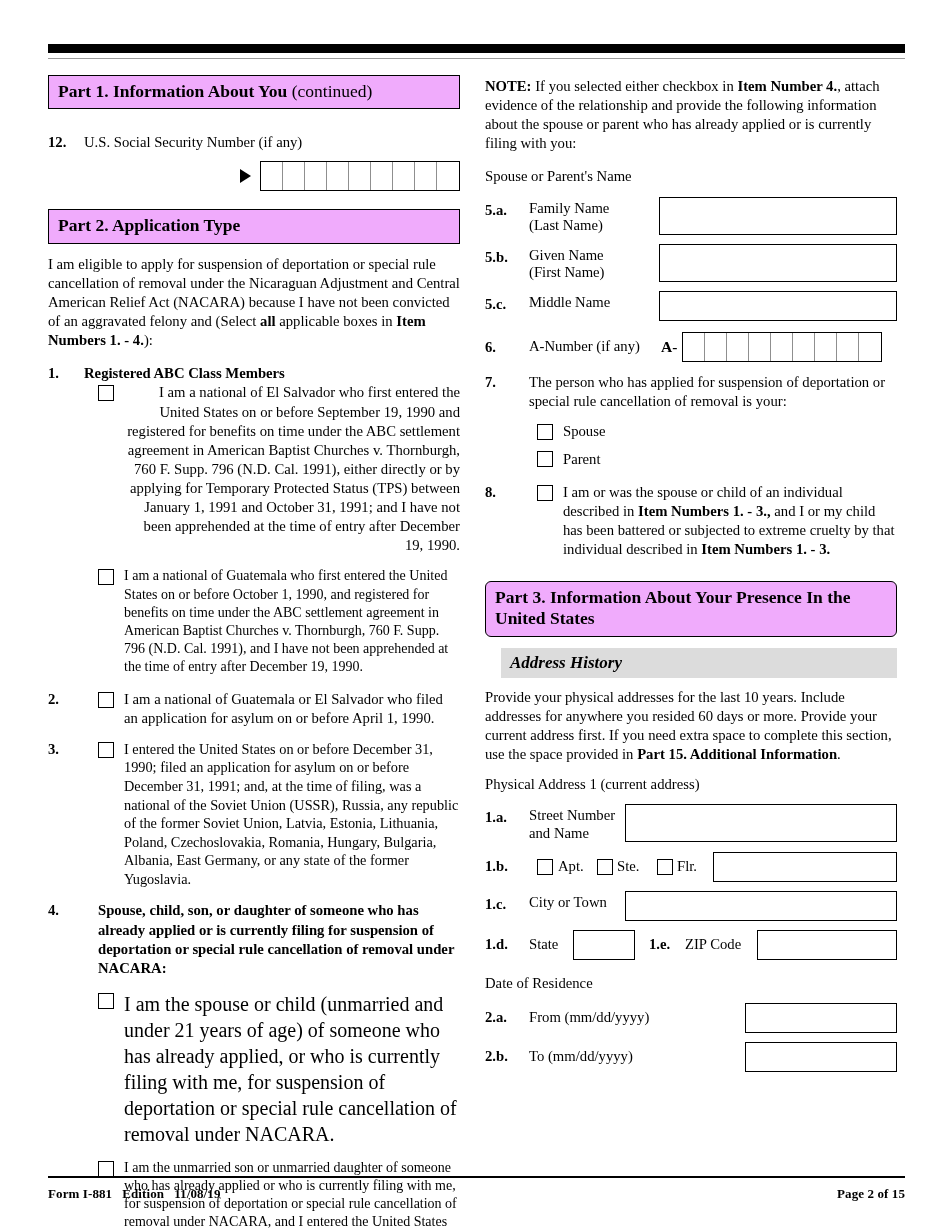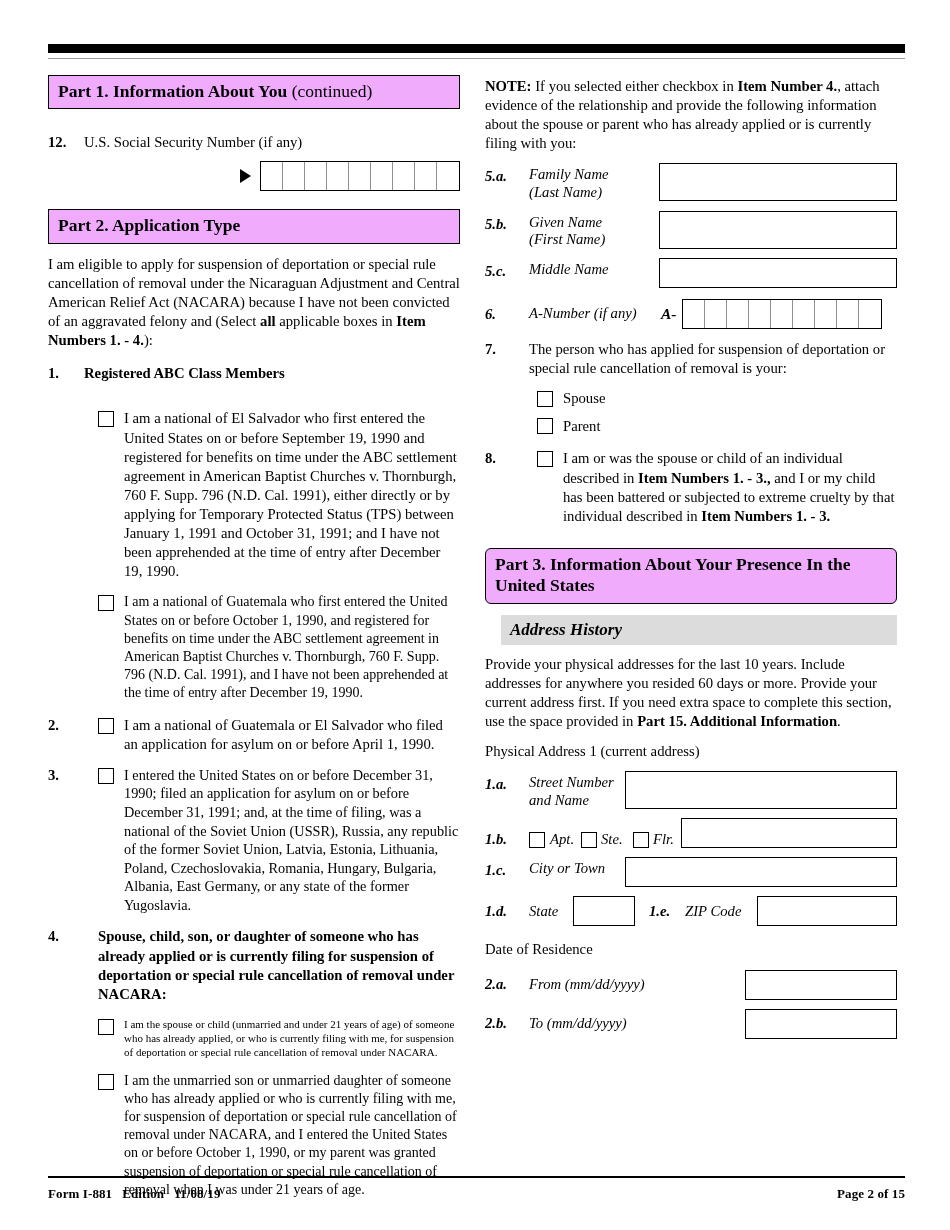--- a/index.html
+++ b/index.html
@@ -132,21 +132,20 @@
     border-left: 11px solid #000;
     border-top: 7px solid transparent;
     border-bottom: 7px solid transparent;
   }
 
   
   .field-row {
     display: flex;
     align-items: flex-start;
     margin-bottom: 9px;
-    font-style: italic;
   }
   .fr-num {
     font-weight: bold;
     font-size: 14.7px;
     line-height: 1.28;
     flex: 0 0 44px;
     padding-top: 4px;
   }
   .fr-label {
     font-size: 14.7px;
@@ -218,21 +217,21 @@
 
       <div class="para" style="margin-top:11px;">
         <span>I am eligible to apply for suspension of deportation or special rule cancellation of removal under the Nicaraguan Adjustment and Central American Relief Act (NACARA) because I have not been convicted of an aggravated felony and (Select </span><b>all</b><span> applicable boxes in </span><b>Item Numbers 1. - 4.</b><span>):</span>
       </div>
 
       <div class="row" style="margin-top:14px;">
         <div class="num num-w36">1.</div>
         <div class="para b">Registered ABC Class Members</div>
       </div>
 
-      <div class="cb-wrap" style="margin-top:26px; margin-left:50px;">
+      <div class="cb-wrap" style="margin-top:0; margin-left:50px;text-align:right;">
         <div class="cb" style="margin-top:2px;"></div>
         <div class="cb-text">I am a national of El Salvador who first entered the United States on or before September 19, 1990 and registered for benefits on time under the ABC settlement agreement in American Baptist Churches v. Thornburgh, 760 F. Supp. 796 (N.D. Cal. 1991), either directly or by applying for Temporary Protected Status (TPS) between January 1, 1991 and October 31, 1991; and I have not been apprehended at the time of entry after December 19, 1990.</div>
       </div>
 
       <div class="cb-wrap" style="margin-top:12px; margin-left:50px;">
         <div class="cb" style="margin-top:2px;"></div>
         <div class="cb-text" style="font-size:14px;">I am a national of Guatemala who first entered the United States on or before October 1, 1990, and registered for benefits on time under the ABC settlement agreement in American Baptist Churches v. Thornburgh, 760 F. Supp. 796 (N.D. Cal. 1991), and I have not been apprehended at the time of entry after December 19, 1990.</div>
       </div>
 
       <div class="row" style="margin-top:13px;">
@@ -247,36 +246,37 @@
         <div class="cb-text" style="font-size:14.3px;">I entered the United States on or before December 31, 1990; filed an application for asylum on or before December 31, 1991; and, at the time of filing, was a national of the Soviet Union (USSR), Russia, any republic of the former Soviet Union, Latvia, Estonia, Lithuania, Poland, Czechoslovakia, Romania, Hungary, Bulgaria, Albania, East Germany, or any state of the former Yugoslavia.</div>
       </div>
 
       <div class="row" style="margin-top:13px;">
         <div class="num" style="width:50px;">4.</div>
         <div class="para b">Spouse, child, son, or daughter of someone who has already applied or is currently filing for suspension of deportation or special rule cancellation of removal under NACARA:</div>
       </div>
 
       <div class="cb-wrap" style="margin-top:13px; margin-left:50px;">
         <div class="cb" style="margin-top:2px;"></div>
-        <div class="cb-text" style="font-size:11px;">I am the spouse or child (unmarried and under 21 years of age) of someone who has already applied, or who is currently filing with me, for suspension of deportation or special rule cancellation of removal under NACARA.</div>
+        <div class="cb-text" style="font-size:20px;">I am the spouse or child (unmarried and under 21 years of age) of someone who has already applied, or who is currently filing with me, for suspension of deportation or special rule cancellation of removal under NACARA.</div>
       </div>
 
       <div class="cb-wrap" style="margin-top:12px; margin-left:50px;">
         <div class="cb" style="margin-top:2px;"></div>
         <div class="cb-text" style="font-size:14px;">I am the unmarried son or unmarried daughter of someone who has already applied or who is currently filing with me, for suspension of deportation or special rule cancellation of removal under NACARA, and I entered the United States on or before October 1, 1990, or my parent was granted suspension of deportation or special rule cancellation of removal when I was under 21 years of age.</div>
       </div>
 
     </div>
 
     <div class="col-right">
 
       <div class="para" style="margin-top:2px;">
         <b>NOTE:</b><span>  If you selected either checkbox in </span><b>Item Number 4.</b><span>, attach evidence of the relationship and provide the following information about the spouse or parent who has already applied or is currently filing with you:</span>
       </div>
 
+      <div class="para" style="margin-top:14px;">Spouse or Parent's Name</div>
 
       <div class="field-row" style="margin-top:10px;">
         <div class="fr-num">5.a.</div>
         <div class="fr-label fr-label-w">
           <div>Family Name</div>
           <div>(Last Name)</div>
         </div>
         <div class="fr-box">
             <div class="box box-tall"></div>
           </div>
@@ -359,21 +359,21 @@
         <div class="fr-num">1.a.</div>
         <div class="fr-label" style="flex:0 0 96px;">
           <div>Street Number</div>
           <div>and Name</div>
         </div>
         <div class="fr-box">
             <div class="box box-tall"></div>
           </div>
       </div>
 
-      <div class="field-row" style="align-items:flex-end;">
+      <div class="field-row" style="align-items:center;gap:8px;">
         <div class="fr-num" style="padding-top:0;">1.b.</div>
         <div style="display:flex; align-items:center; gap:5px; flex:0 0 52px;">
           <div class="cb"></div>
           <div style="font-size:14.7px;">Apt.</div>
         </div>
         <div style="display:flex; align-items:center; gap:4px; flex:0 0 52px;">
           <div class="cb"></div>
           <div style="font-size:14.7px;">Ste.</div>
         </div>
         <div style="display:flex; align-items:center; gap:4px; flex:0 0 48px;">

